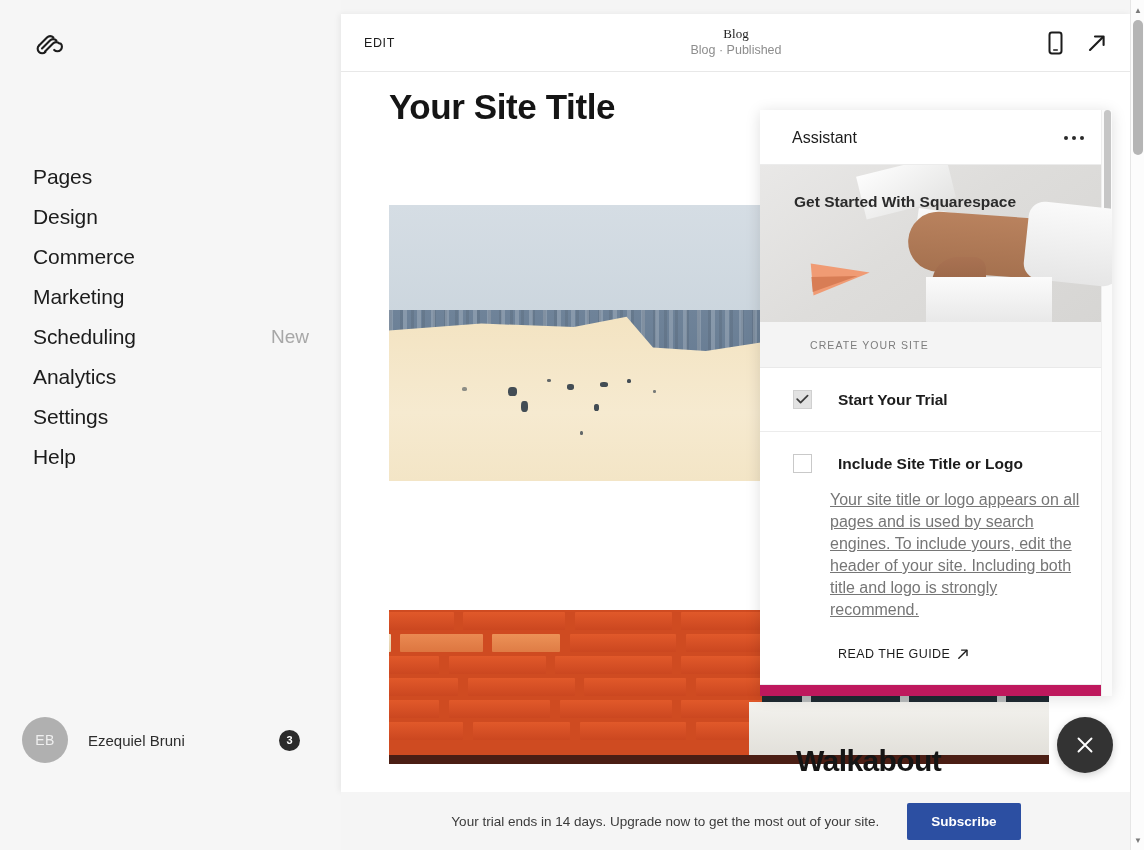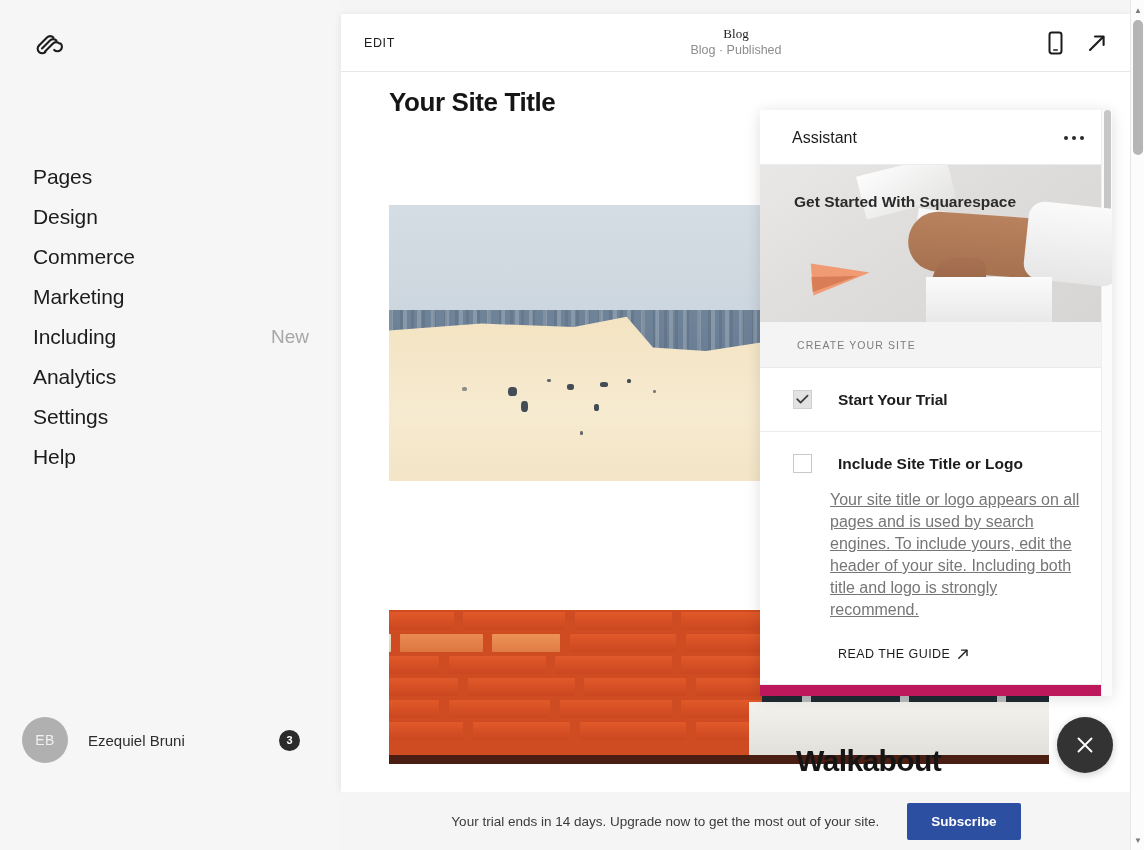--- a/index.html
+++ b/index.html
@@ -103,21 +103,21 @@
 
   
   .site-body {
     position: relative;
     height: 720px;
     background: #fff;
     overflow: hidden;
   }
   .site-title {
     position: absolute; left: 48px; top: 15px;
-    font-size: 26px; font-weight: bold;
+    font-size: 35px; font-weight: bold;
     letter-spacing: -0.4px;
     color: #151515;
   }
   .photo {
     position: absolute;
     left: 48px;
     width: 660px;
     overflow: hidden;
   }
   .photo-beach { top: 133px; height: 276px; }
@@ -279,21 +279,21 @@
     width: 76px; height: 36px;
     background: linear-gradient(160deg,#fafafa,#e0e0df);
     transform: rotate(8deg);
     z-index: 1;
   }
 
   .asst-section-label {
     height: 46px; background: #f4f4f4;
     border-bottom: 1px solid #e9e9e9;
     display: flex; align-items: center;
-    padding-left: 37px;
+    padding-left: 50px;
     font-size: 10.5px; letter-spacing: 1.1px;
     color: #7d7d7d;
   }
   .task {
     border-bottom: 1px solid #ececec;
     padding: 22px 28px 22px 33px;
     background: #fff;
   }
   .task-row { display: flex; align-items: flex-end; }
   .cbox {
@@ -414,21 +414,21 @@
       </div>
       <div class="nav-item">
         <span class="nav-label">Commerce</span>
         <span class="nav-badge"></span>
       </div>
       <div class="nav-item">
         <span class="nav-label">Marketing</span>
         <span class="nav-badge"></span>
       </div>
       <div class="nav-item">
-        <span class="nav-label">Including</span>
+        <span class="nav-label">Scheduling</span>
         <span class="nav-badge">New</span>
       </div>
       <div class="nav-item">
         <span class="nav-label">Analytics</span>
         <span class="nav-badge"></span>
       </div>
       <div class="nav-item">
         <span class="nav-label">Settings</span>
         <span class="nav-badge"></span>
       </div>

